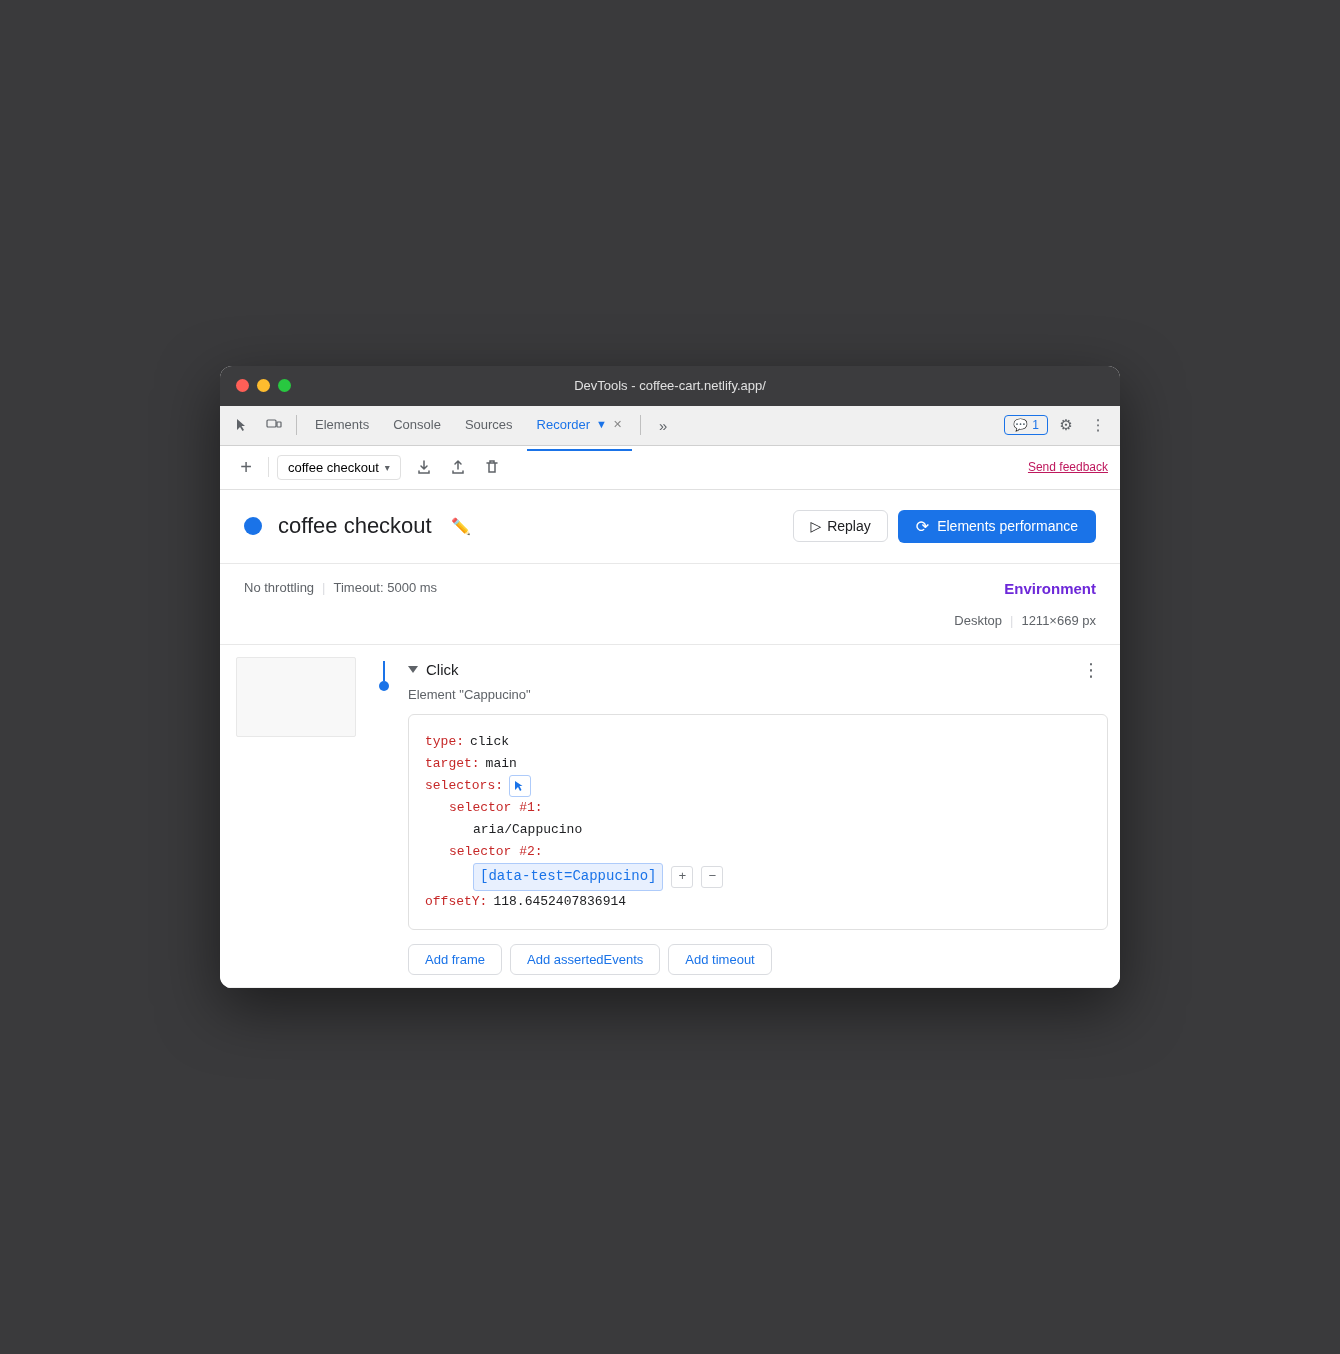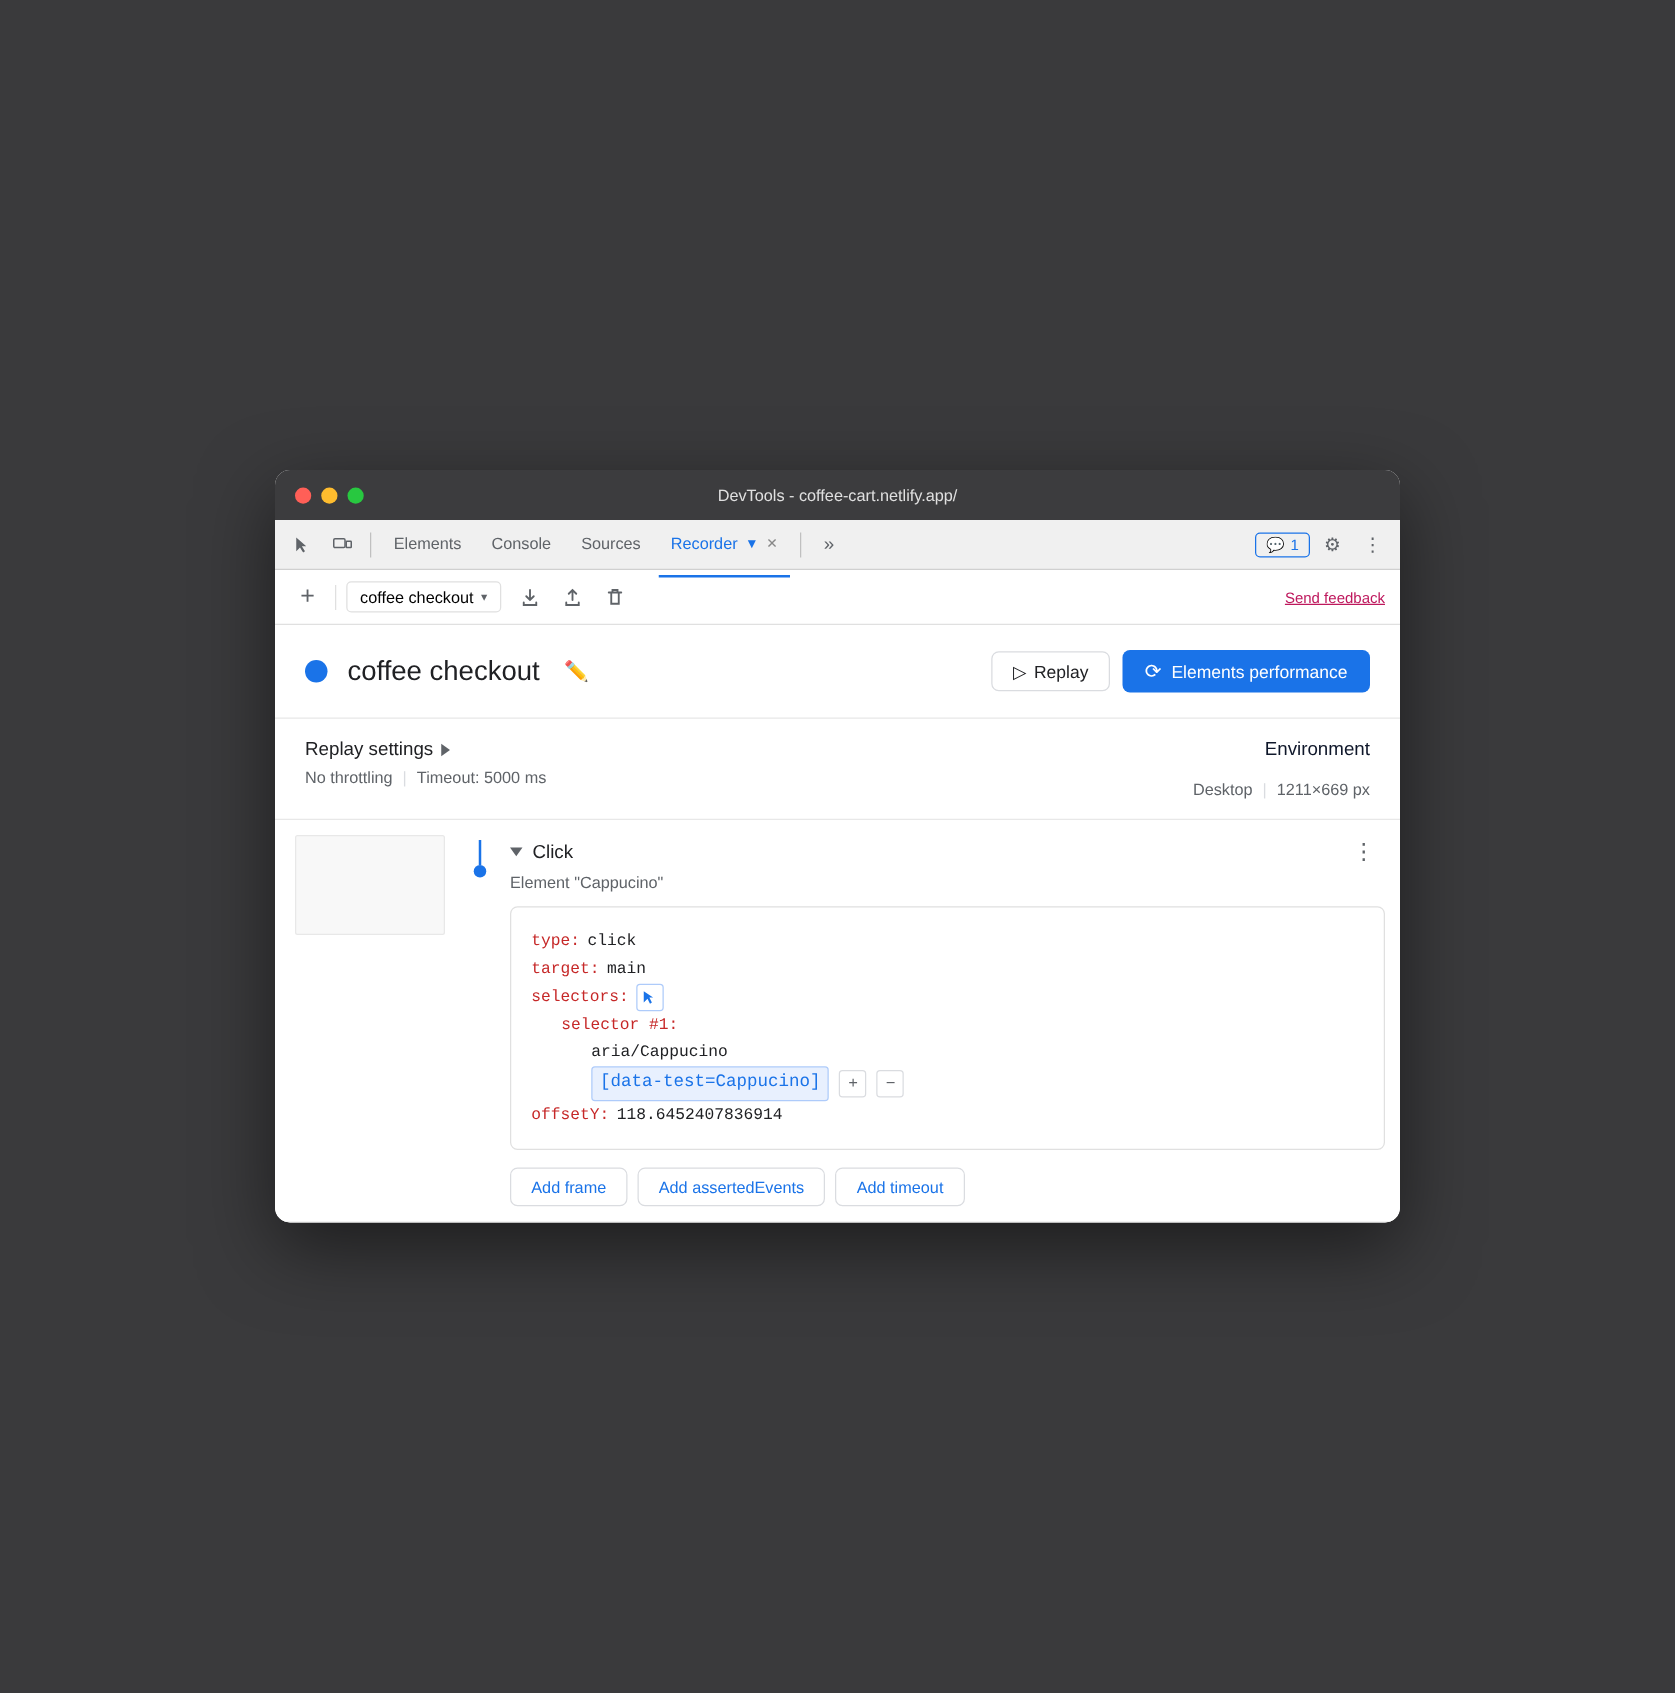--- a/index.html
+++ b/index.html
@@ -302,22 +302,22 @@
     .settings-pipe {
       color: #dadce0;
     }
 
     .replay-settings-right {
       text-align: right;
     }
 
     .env-title {
       font-size: 15px;
-      font-weight: 400;
-      color: #0f172a;
+      font-weight: 700;
+      color: #6d28d9;
       margin-bottom: 16px;
     }
 
     .env-detail {
       display: flex;
       align-items: center;
       gap: 8px;
       font-size: 13px;
       color: #5f6368;
       justify-content: flex-end;
@@ -603,24 +603,20 @@
         </button>
         <button class="btn-measure">
           <span style="font-size:16px;">⟳</span>
           <span>Elements performance</span>
         </button>
       </div>
     </div>
 
     <div class="replay-settings">
       <div class="replay-settings-left">
-        <div class="replay-settings-title">
-          <span>Replay settings</span>
-          <span class="triangle-right"></span>
-        </div>
         <div class="replay-settings-detail">
           <span>No throttling</span>
           <span class="settings-pipe">|</span>
           <span>Timeout: 5000 ms</span>
         </div>
       </div>
 
       <div class="replay-settings-right">
         <div class="env-title">Environment</div>
         <div class="env-detail">
@@ -665,20 +661,23 @@
                   <path d="M2 2 L2 11 L5 8 L7 12 L8.5 11 L6.5 7 L9.5 7 Z" fill="#1a73e8"></path>
                 </svg>
               </span>
             </div>
             <div class="code-line" style="padding-left: 24px;">
               <span class="code-key">selector #1:</span>
             </div>
             <div class="code-line" style="padding-left: 48px;">
               <span class="code-val">aria/Cappucino</span>
             </div>
+            <div class="code-line" style="padding-left: 24px;">
+              <span class="code-key">selector #2:</span>
+            </div>
             <div class="code-line" style="padding-left: 48px; display: flex; align-items: center; gap: 4px;">
               <span class="code-selector-box">[data-test=Cappucino]</span>
               <span class="selector-icon-btn">+</span>
               <span class="selector-icon-btn">−</span>
             </div>
             <div class="code-line">
               <span class="code-key">offsetY:</span>
               <span class="code-val">118.6452407836914</span>
             </div>
           </div>

